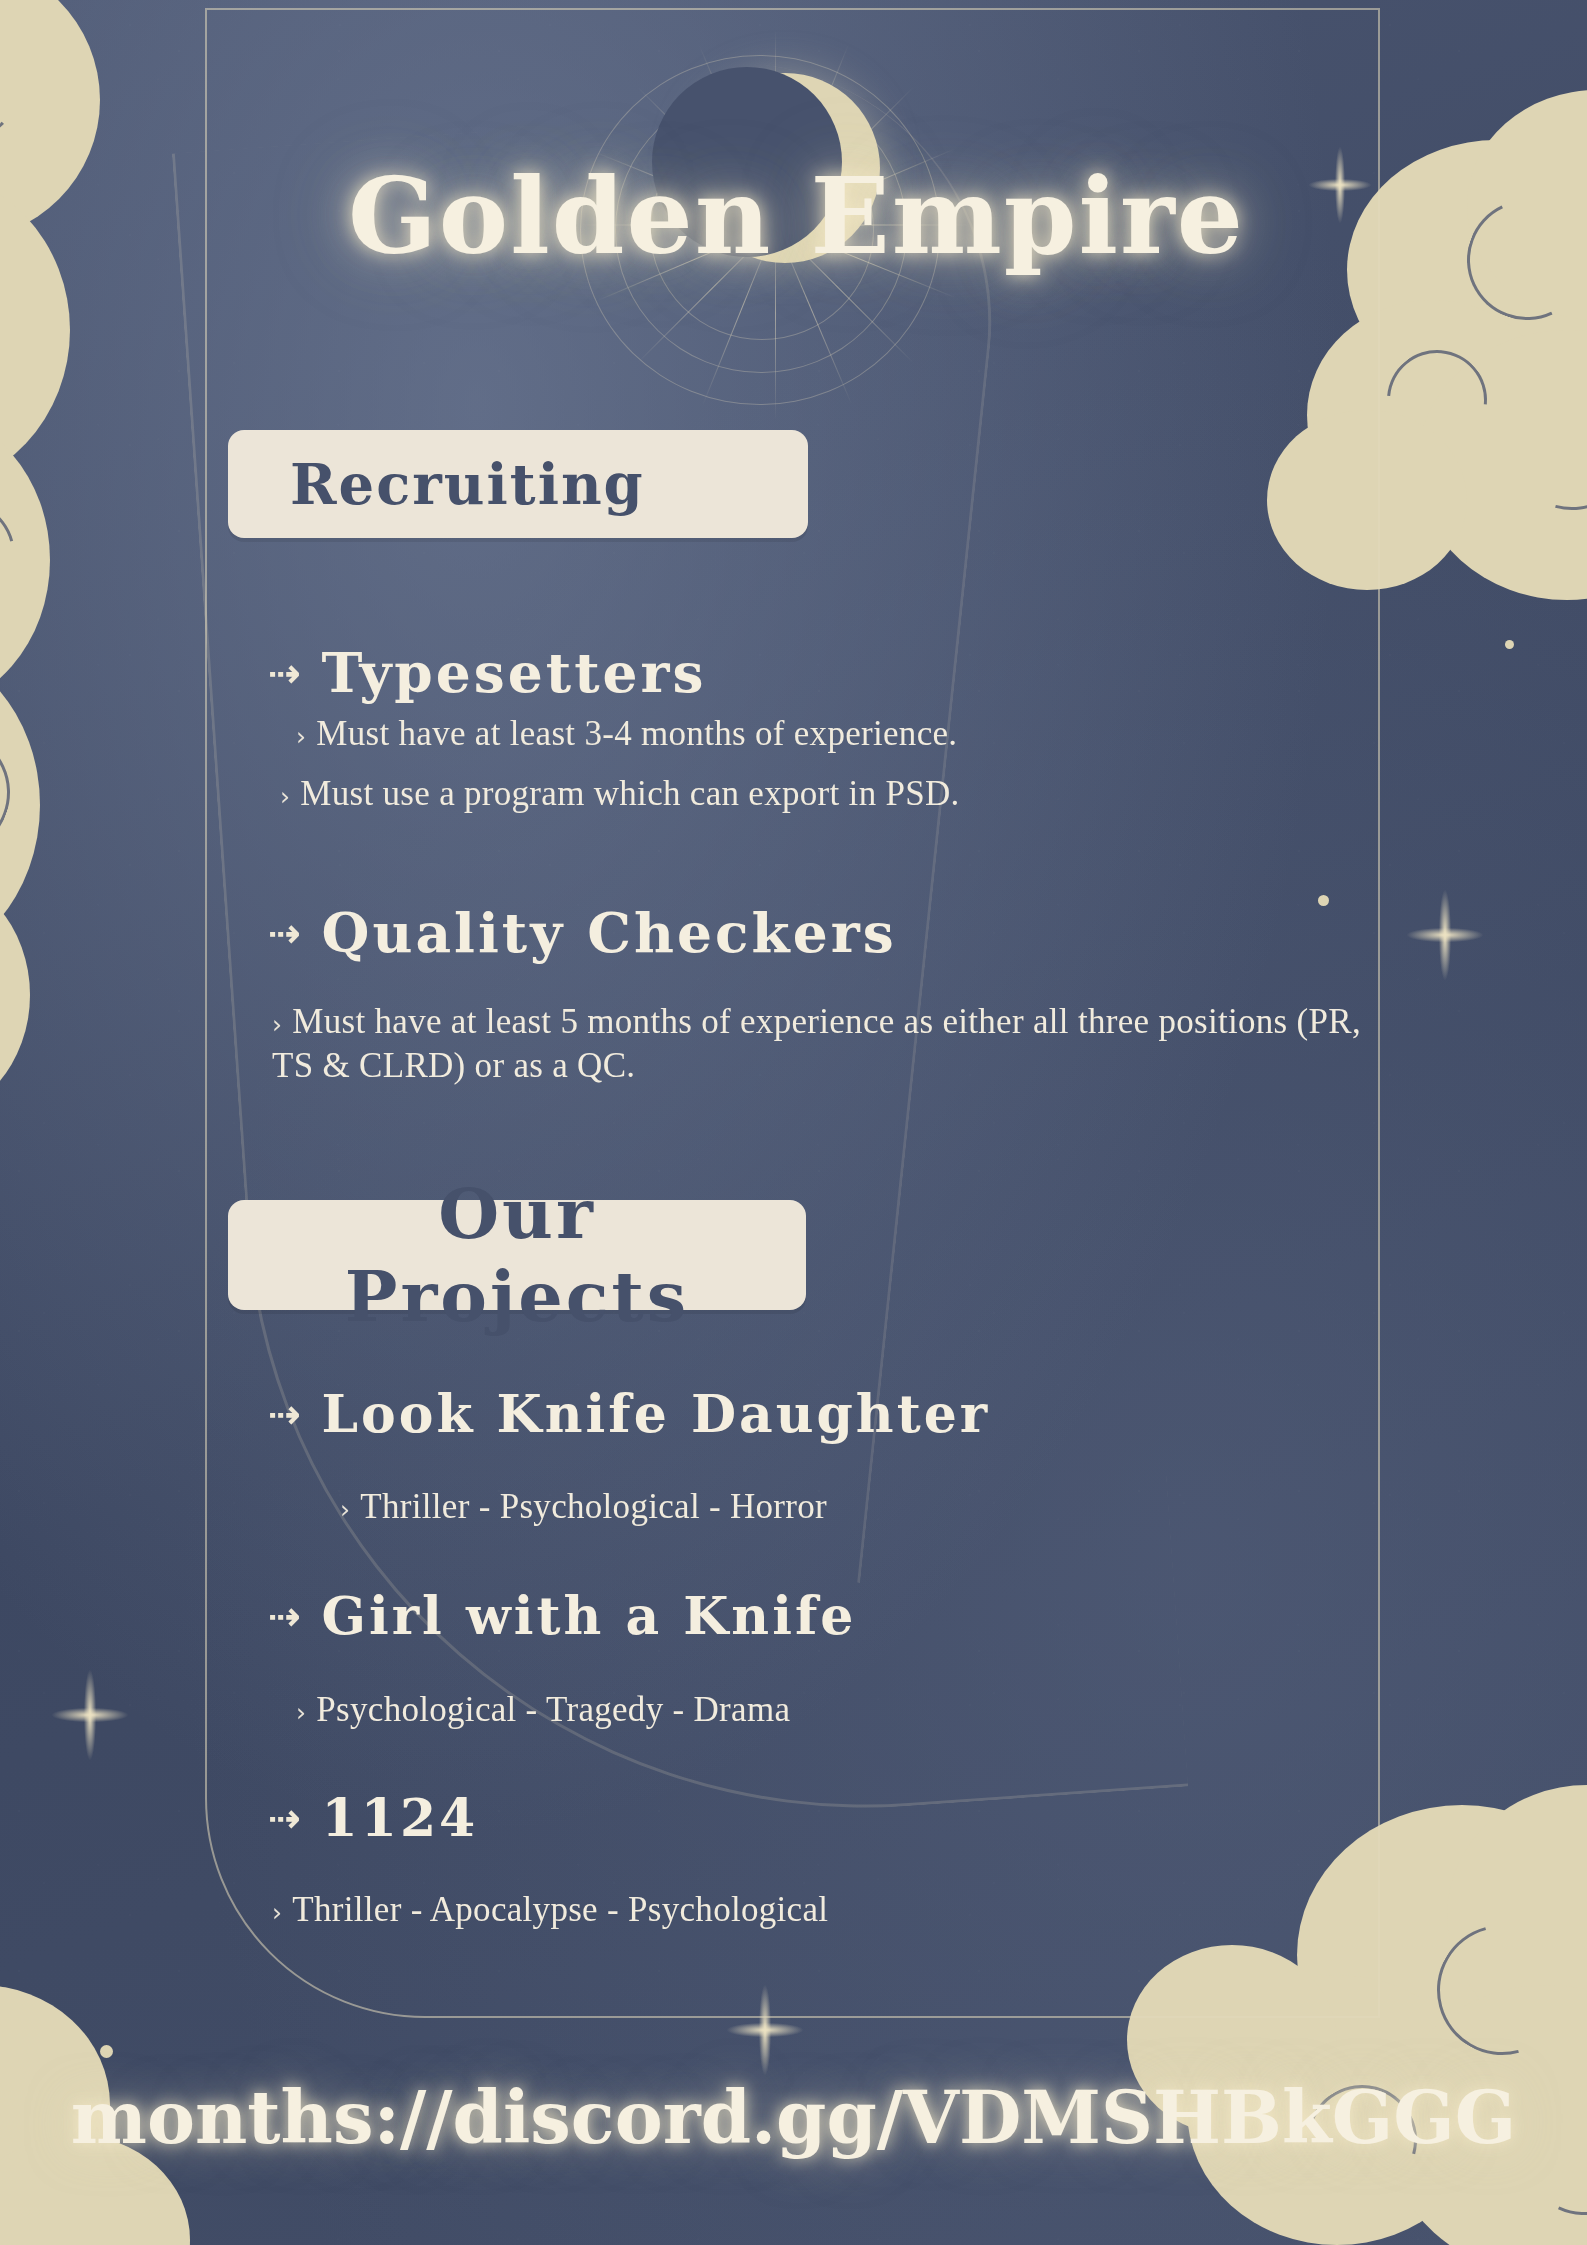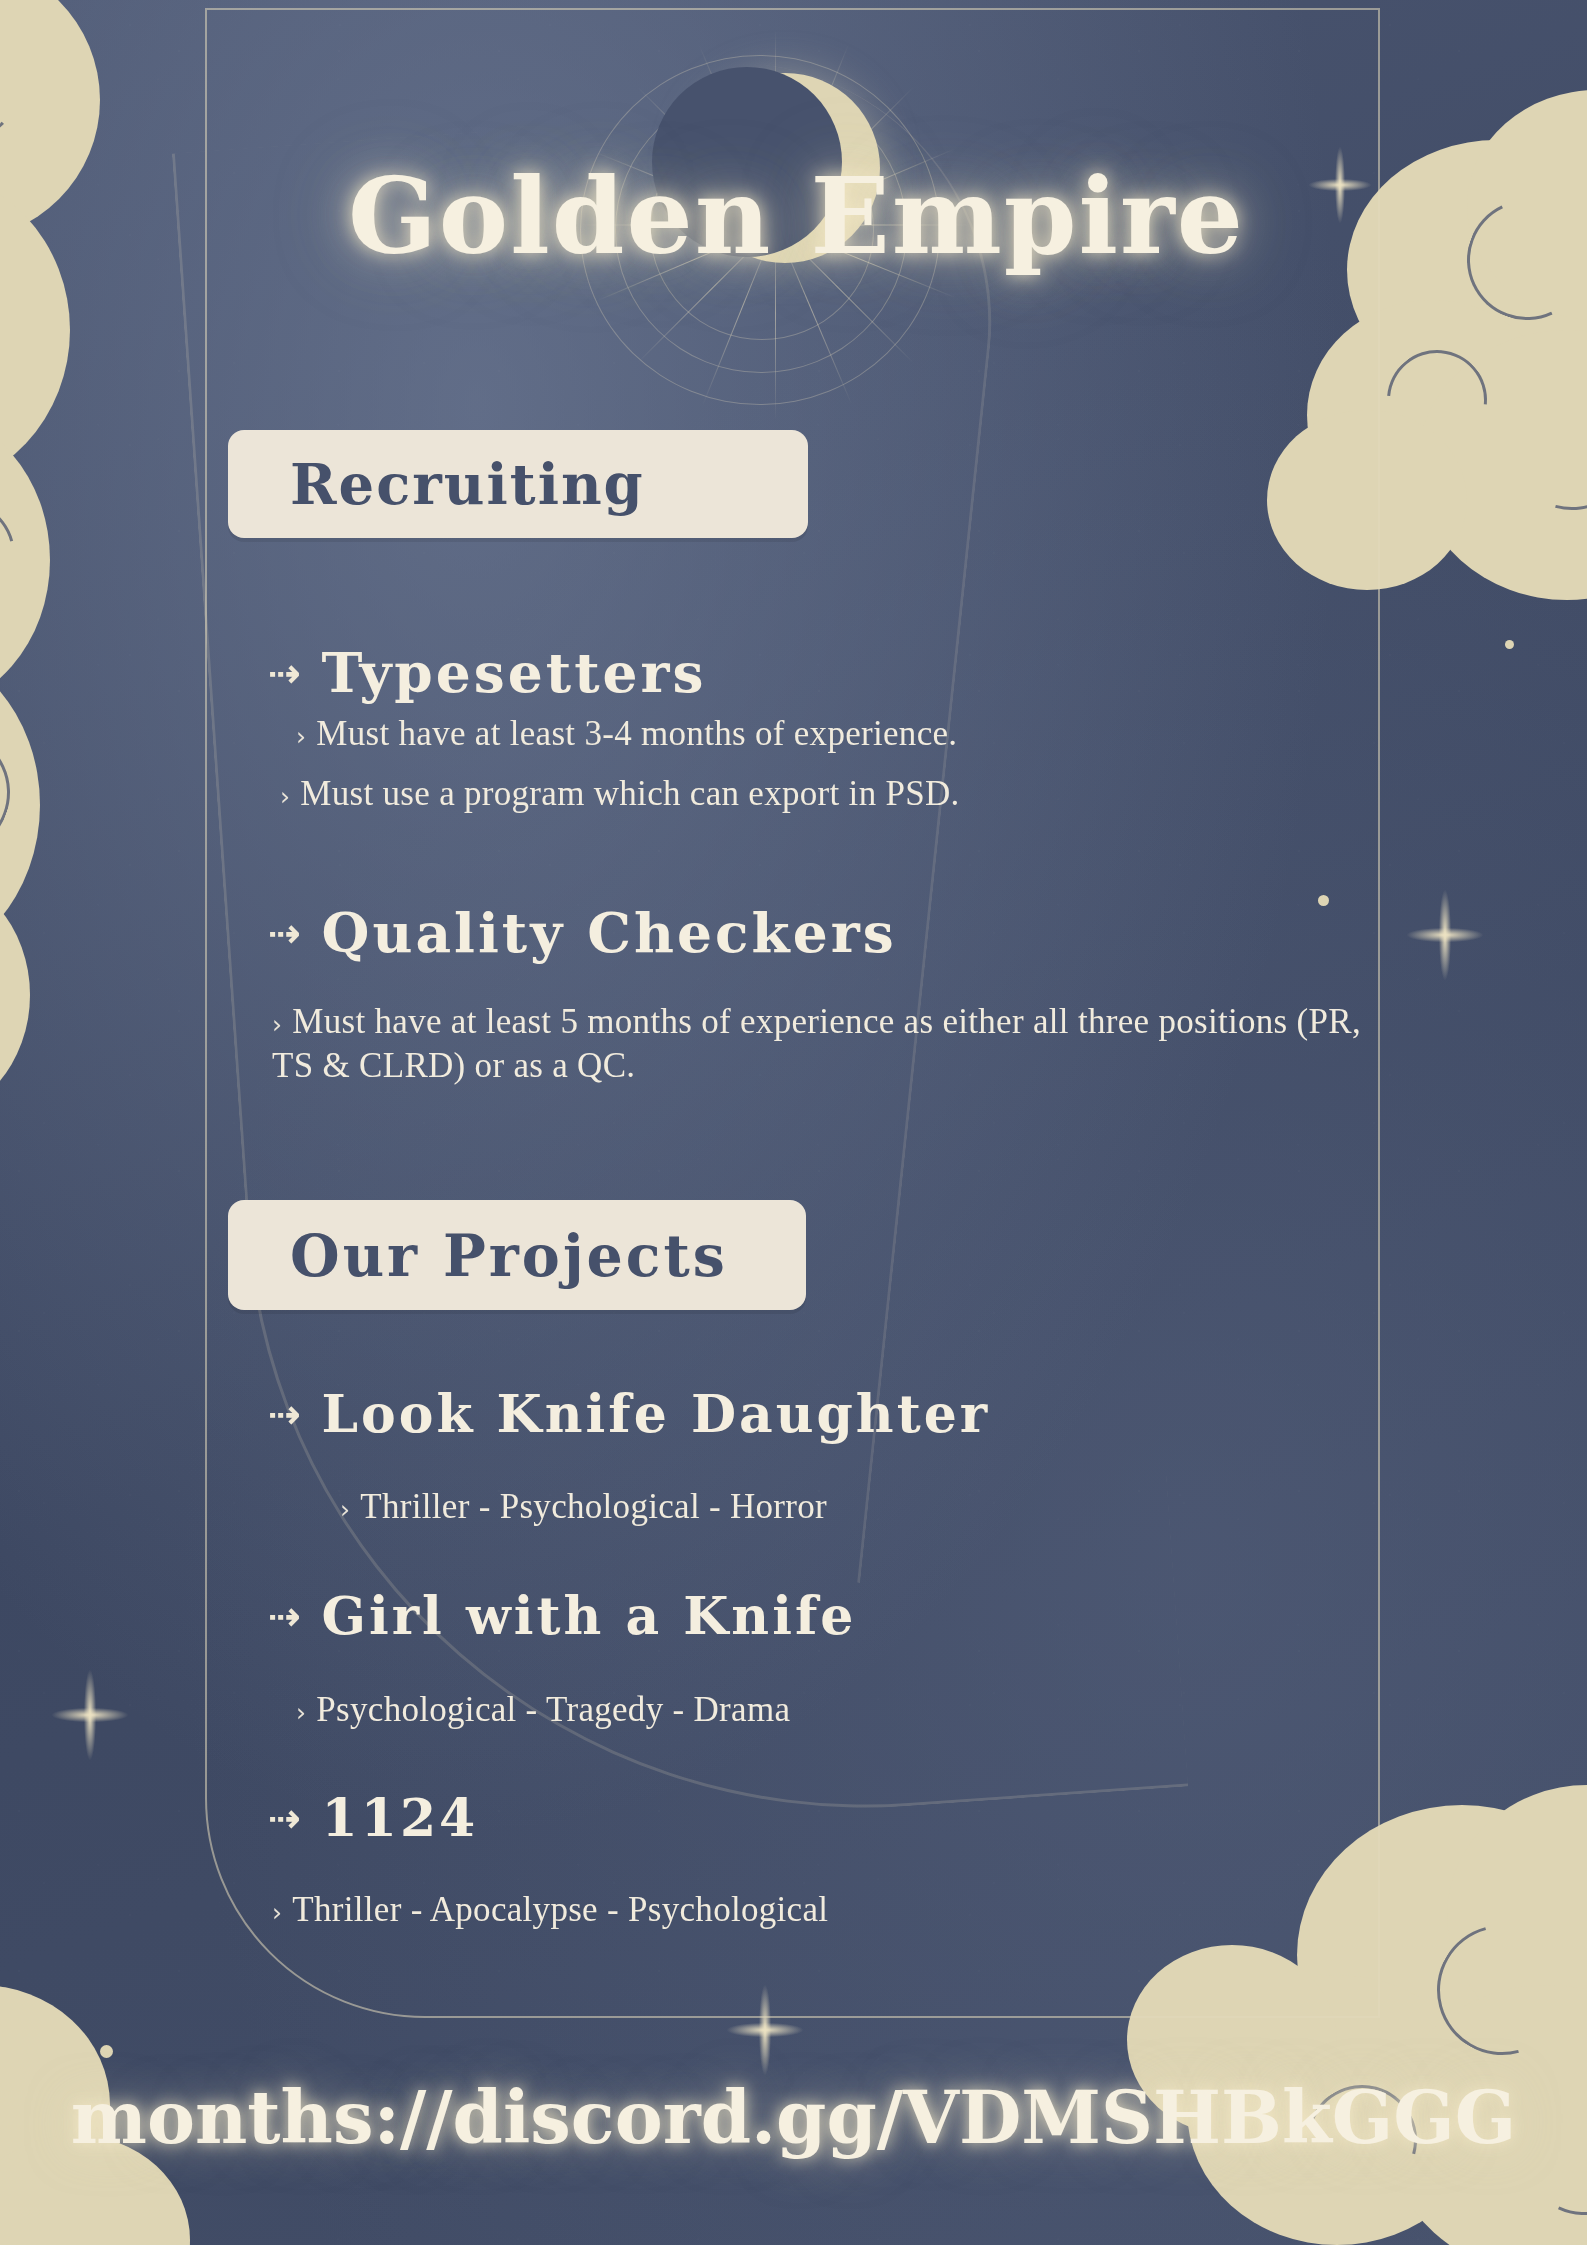--- a/index.html
+++ b/index.html
@@ -207,21 +207,21 @@
   }
   .ribbon span {
     font-family: "DejaVu Serif", serif;
     font-weight: bold;
     color: #46516b;
     letter-spacing: 2px;
   }
   .ribbon-recruiting { left: 228px; top: 430px; width: 580px; height: 108px; }
   .ribbon-recruiting span { font-size: 56px; }
   .ribbon-projects { left: 228px; top: 1200px; width: 578px; height: 110px; }
-  .ribbon-projects span { font-size: 57px; letter-spacing: 3px; text-align: center; }
+  .ribbon-projects span { font-size: 70px; letter-spacing: 3px; text-align: center; }
 
   .arrow {
     display: inline-block;
     color: #efe8d6;
     font-family: "DejaVu Sans", sans-serif;
     font-size: 40px;
     letter-spacing: -2px;
     margin-right: 22px;
     vertical-align: middle;
   }

